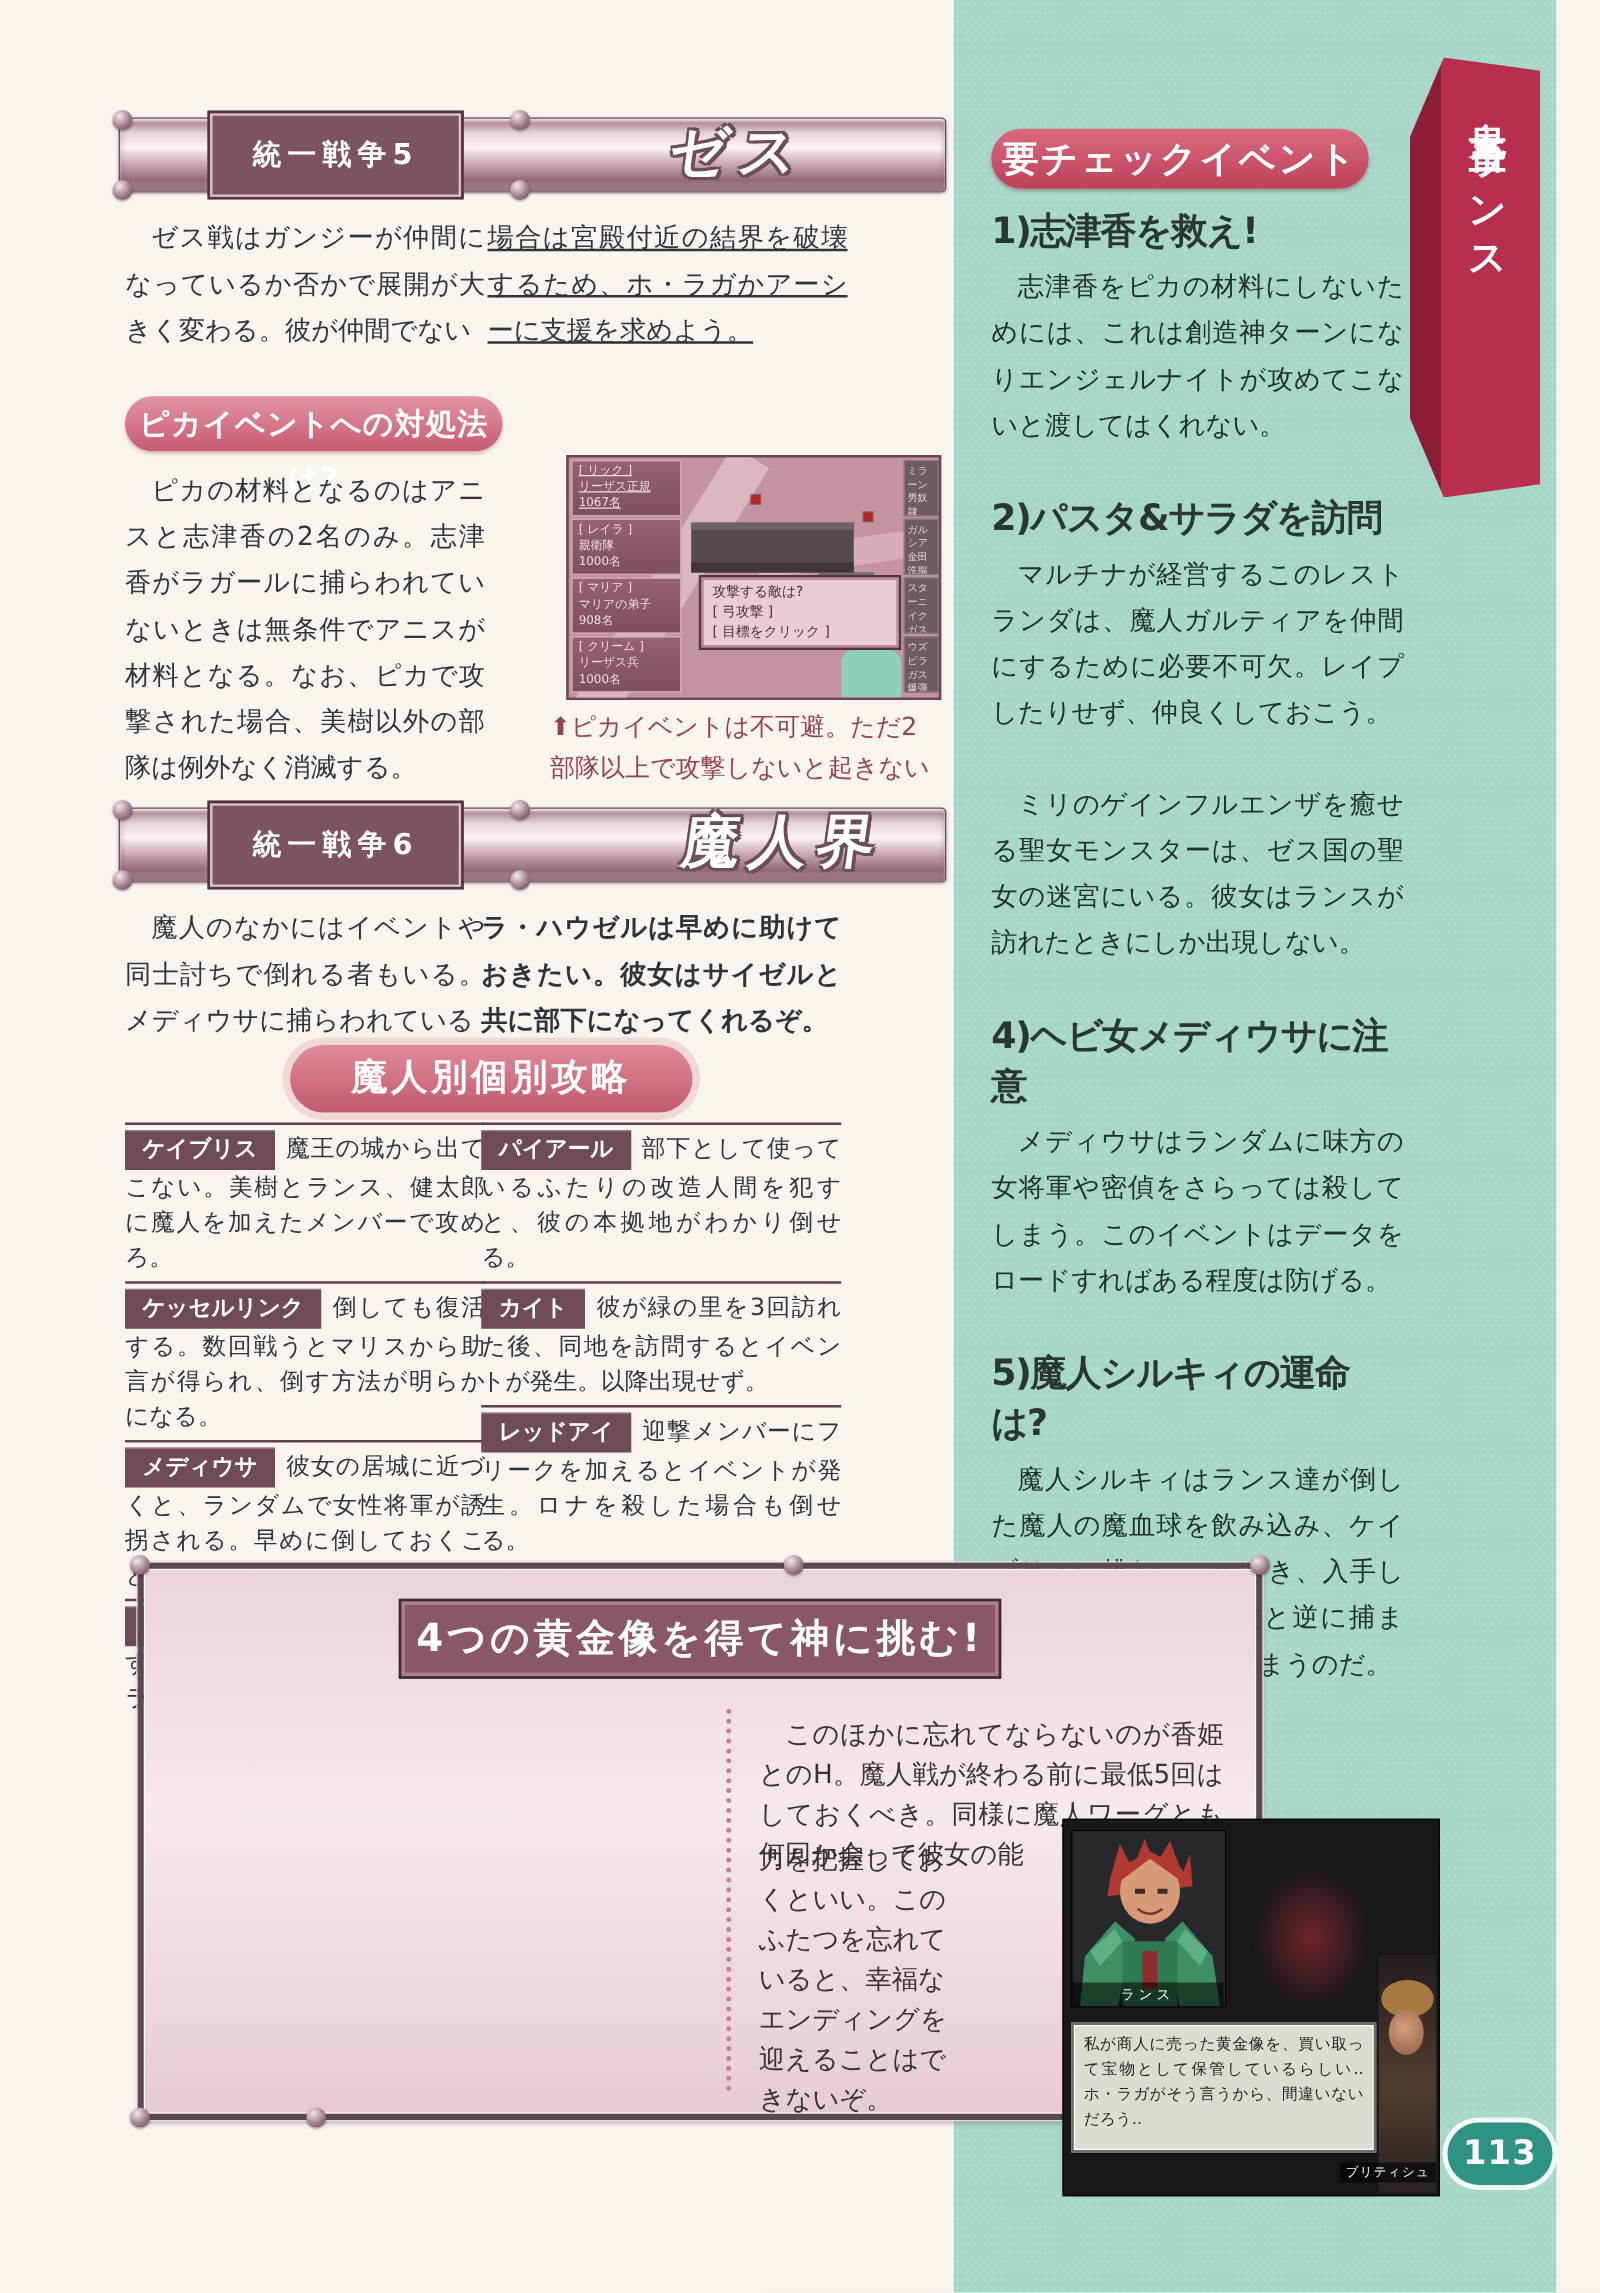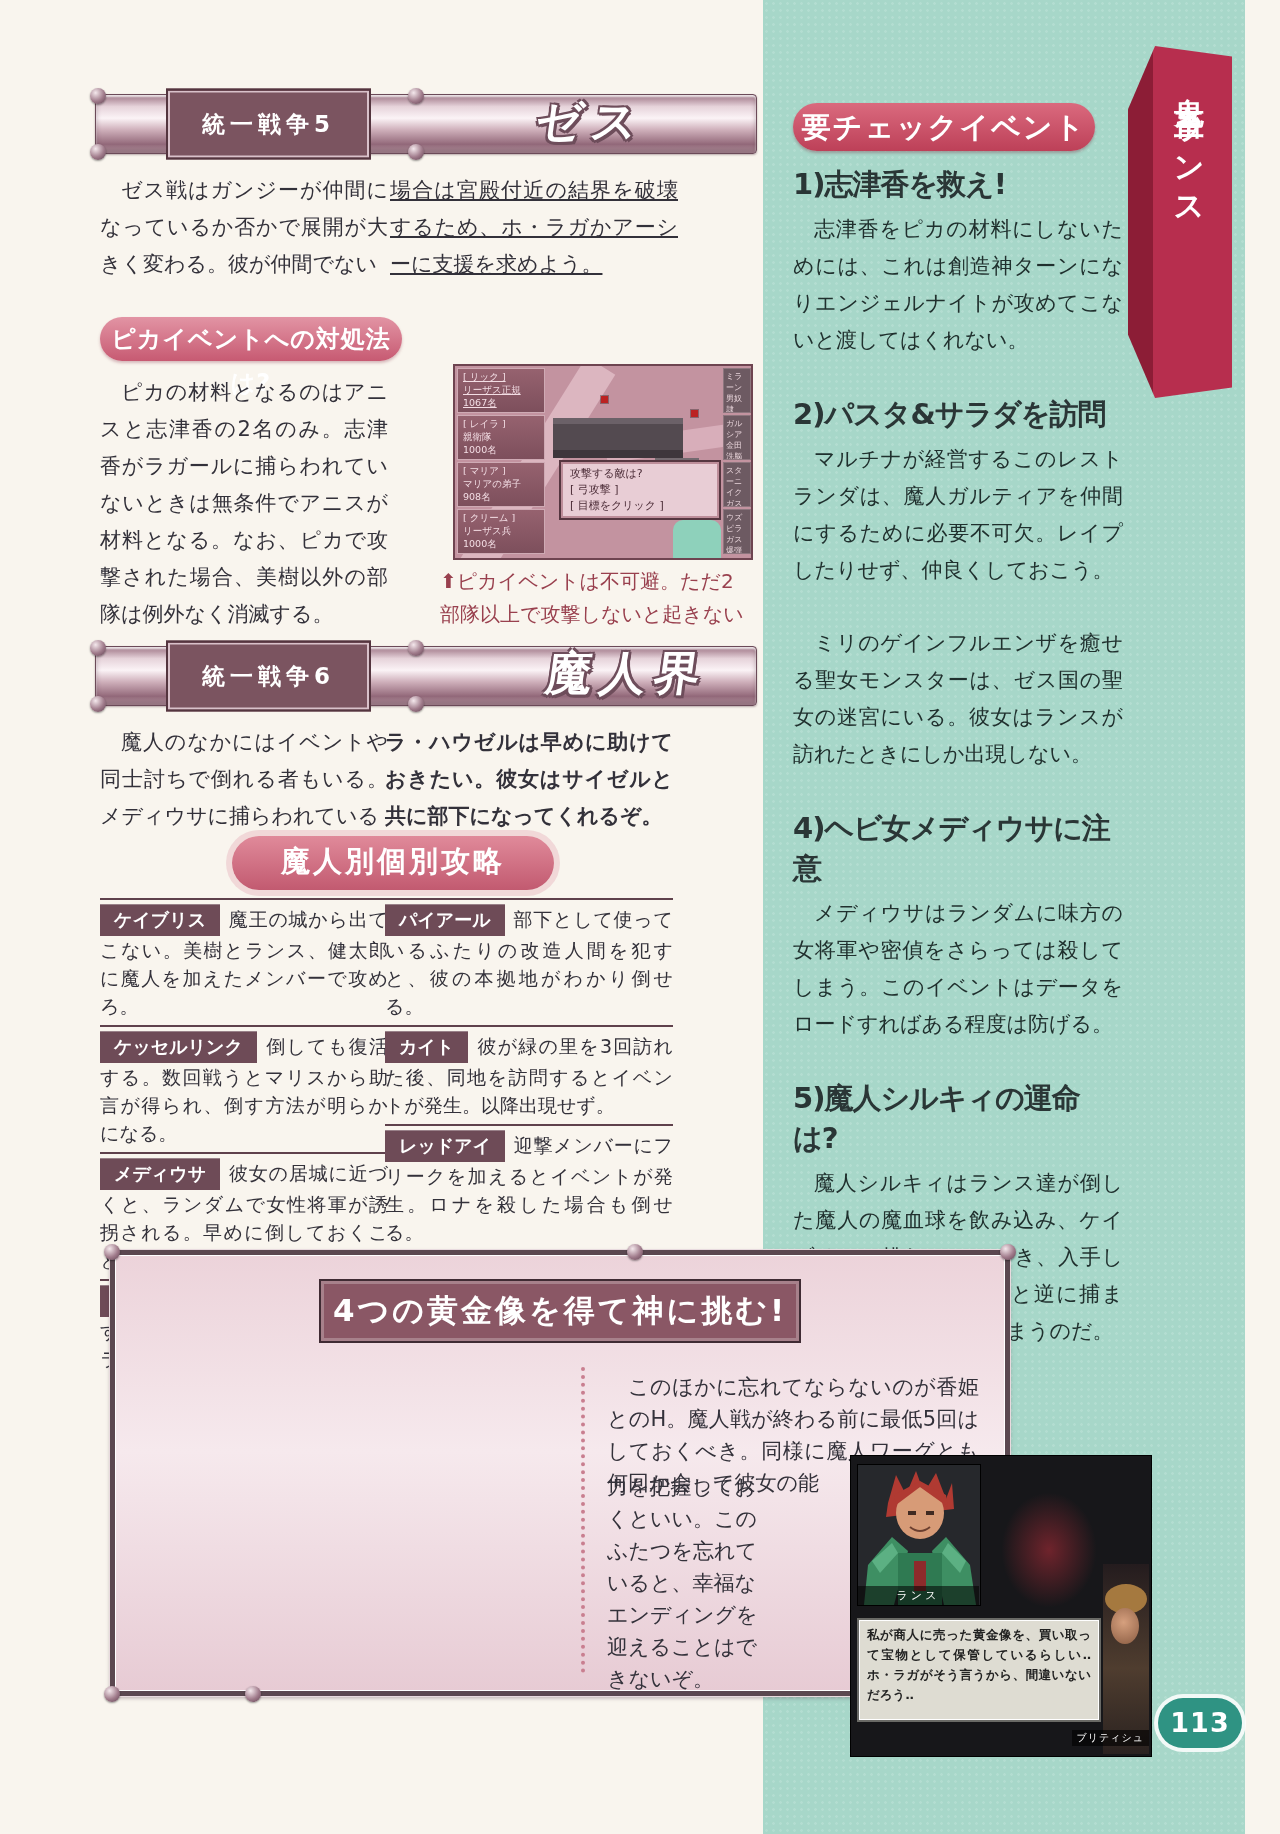--- a/index.html
+++ b/index.html
@@ -100,21 +100,21 @@
     background:radial-gradient(ellipse at 50% 50%,rgba(170,44,56,.6),rgba(170,44,56,0) 70%);}
   .shot2 .woman{position:absolute;left:252px;top:108px;width:46px;height:190px;
     background:linear-gradient(180deg,#241c1e,#4f3d2f 55%,#2a2220);overflow:hidden;}
   .shot2 .woman i{position:absolute;left:8px;top:44px;width:28px;height:36px;border-radius:50%;
     background:radial-gradient(circle at 45% 40%,#d6a07e,#8a5c42);display:block;}
   .shot2 .woman b{position:absolute;left:2px;top:20px;width:42px;height:30px;border-radius:50%;background:#a5793f;display:block;}
   .shot2 .lbl-british{position:absolute;right:2px;top:274px;background:rgba(0,0,0,.6);color:#fff;font-size:10px;
     letter-spacing:1px;padding:1px 5px;}
   .shot2 .dialog2{position:absolute;left:6px;top:162px;width:244px;height:104px;background:#dedcd2;
     border:2px solid #6a6a66;box-shadow:inset 0 0 0 1px #fff;color:#222;font-size:12.5px;line-height:1.6;
-    padding:5px 8px;box-sizing:border-box;text-align:justify;font-weight:bold;}
+    padding:5px 8px;box-sizing:border-box;text-align:justify;}
 
   
   .page-pill{position:absolute;left:1158px;top:1698px;width:84px;height:50px;border-radius:26px;background:#2f9383;
     color:#fff;font-size:27px;font-weight:bold;text-align:center;line-height:50px;letter-spacing:1px;
     box-shadow:0 0 0 4px rgba(255,255,255,.85);}
 </style>
 </head>
 <body>
 
 <div id="page">

